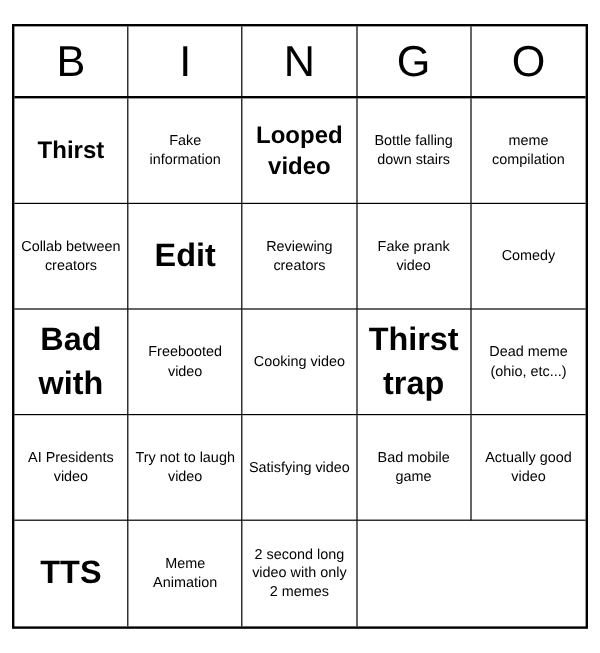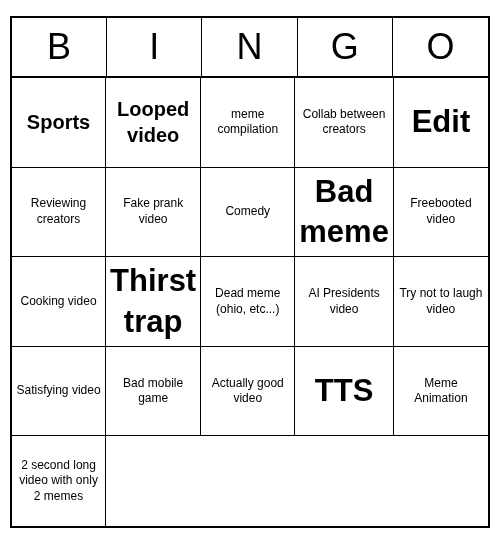--- a/index.html
+++ b/index.html
@@ -60,45 +60,47 @@
     }
     .bingo-cell.large-text {
       font-size: 20px;
       font-weight: bold;
     }
     .bingo-cell.medium-text {
       font-size: 20px;
       font-weight: bold;
     }
     .bingo-cell.xl-text {
-      font-size: 31px;
+      font-size: 27px;
       font-weight: bold;
     }
   </style>
 </head>
 <body>
 
 <div class="bingo-card">
   <div class="bingo-header">
     <div class="bingo-letter">B</div>
     <div class="bingo-letter">I</div>
     <div class="bingo-letter">N</div>
     <div class="bingo-letter">G</div>
     <div class="bingo-letter">O</div>
   </div>
   <div class="bingo-grid" id="bingo-grid">
-  <div class="bingo-cell large-text">Sports</div>
+  <div class="bingo-cell large-text">Thirst</div>
+      <div class="bingo-cell">Fake information</div>
       <div class="bingo-cell medium-text">Looped video</div>
+      <div class="bingo-cell">Bottle falling down stairs</div>
       <div class="bingo-cell">meme compilation</div>
       <div class="bingo-cell">Collab between creators</div>
       <div class="bingo-cell xl-text">Edit</div>
       <div class="bingo-cell">Reviewing creators</div>
       <div class="bingo-cell">Fake prank video</div>
       <div class="bingo-cell">Comedy</div>
-      <div class="bingo-cell xl-text">Bad meme</div>
+      <div class="bingo-cell xl-text">Bad with</div>
       <div class="bingo-cell">Freebooted video</div>
       <div class="bingo-cell">Cooking video</div>
       <div class="bingo-cell xl-text">Thirst trap</div>
       <div class="bingo-cell">Dead meme (ohio, etc...)</div>
       <div class="bingo-cell">AI Presidents video</div>
       <div class="bingo-cell">Try not to laugh video</div>
       <div class="bingo-cell">Satisfying video</div>
       <div class="bingo-cell">Bad mobile game</div>
       <div class="bingo-cell">Actually good video</div>
       <div class="bingo-cell xl-text">TTS</div>

